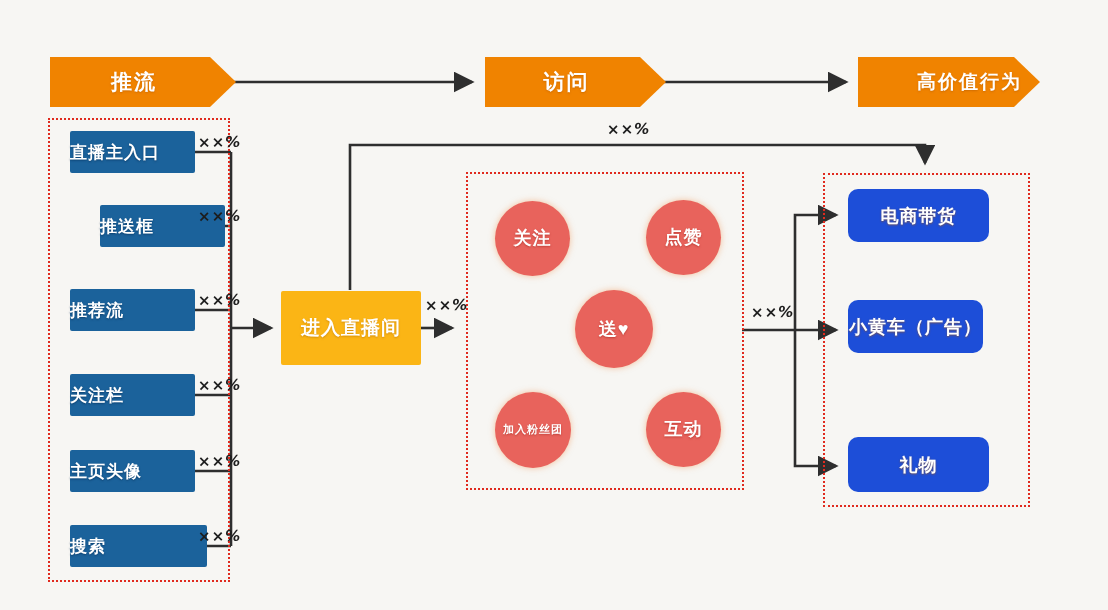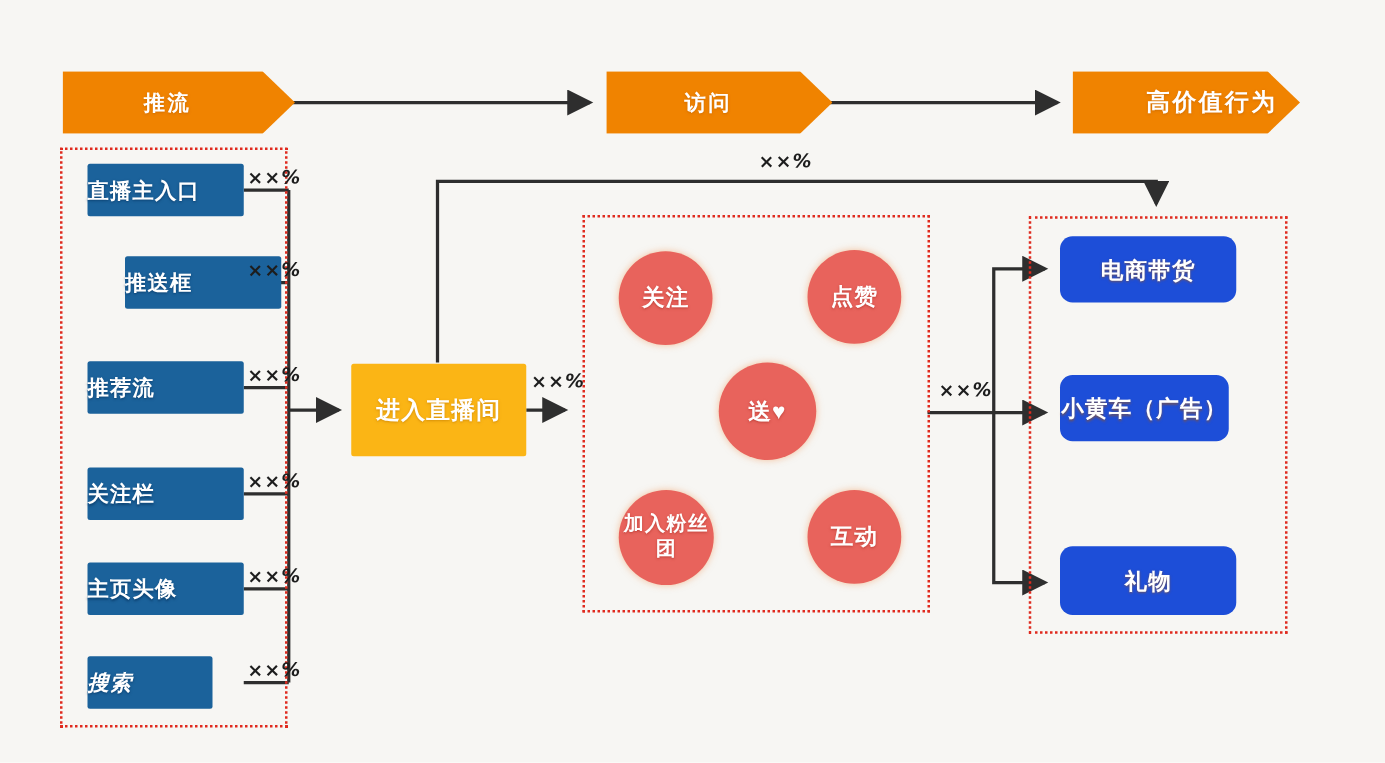--- a/index.html
+++ b/index.html
@@ -3,21 +3,21 @@
 <meta charset="utf-8">
 <style>
   html,body{margin:0;padding:0;}
   body{font-family:"Liberation Sans","DejaVu Sans",sans-serif;}
   .canvas{
     position:relative;width:1108px;height:610px;background:#f7f6f3;overflow:hidden;
   }
   .abs{position:absolute;}
   
   .banner{
-    background:#f08300;color:#fff;font-weight:bold;font-size:17px;
+    background:#f08300;color:#fff;font-weight:bold;font-size:21px;
     display:flex;align-items:center;justify-content:center;
     clip-path:polygon(0 0, calc(100% - 26px) 0, 100% 50%, calc(100% - 26px) 100%, 0 100%);
     padding-right:18px;letter-spacing:2px;
     text-shadow:0 1px 2px rgba(180,90,0,.55);
   }
   
   .panel-dashed{
     border:2px dotted #e02a1e;background:transparent;
   }
   .bluebox{
@@ -111,40 +111,40 @@
   </div>
   <div class="abs bluebox" style="left:70px;top:289px;width:125px;height:42px;">
     <span>推荐流</span>
   </div>
   <div class="abs bluebox" style="left:70px;top:374px;width:125px;height:42px;">
     <span>关注栏</span>
   </div>
   <div class="abs bluebox" style="left:70px;top:450px;width:125px;height:42px;">
     <span>主页头像</span>
   </div>
-  <div class="abs bluebox" style="left:70px;top:525px;width:100px;height:42px;font-style:italic;">
+  <div class="abs bluebox" style="left:70px;top:525px;width:137px;height:42px;">
     <span>搜索</span>
   </div>
 
   <div class="abs yellowbox" style="left:281px;top:291px;width:140px;height:74px;">
     <span>进入直播间</span>
   </div>
 
   <div class="abs panel-dashed" style="left:466px;top:172px;width:274px;height:314px;"></div>
 
   <div class="abs circle" style="left:495px;top:201px;width:75px;height:75px;">
     <span>关注</span>
   </div>
   <div class="abs circle" style="left:646px;top:200px;width:75px;height:75px;">
     <span>点赞</span>
   </div>
   <div class="abs circle" style="left:575px;top:290px;width:78px;height:78px;">
     <span>送♥</span>
   </div>
-  <div class="abs circle" style="left:495px;top:392px;width:76px;height:76px;font-size:16px;">
+  <div class="abs circle" style="left:495px;top:392px;width:76px;height:76px;font-size:11px;">
     <span>加入粉丝团</span>
   </div>
   <div class="abs circle" style="left:646px;top:392px;width:75px;height:75px;">
     <span>互动</span>
   </div>
 
   <div class="abs panel-dashed" style="left:823px;top:173px;width:203px;height:330px;"></div>
 
   <div class="abs actionbox" style="left:848px;top:189px;width:141px;height:53px;">
     <span>电商带货</span>

